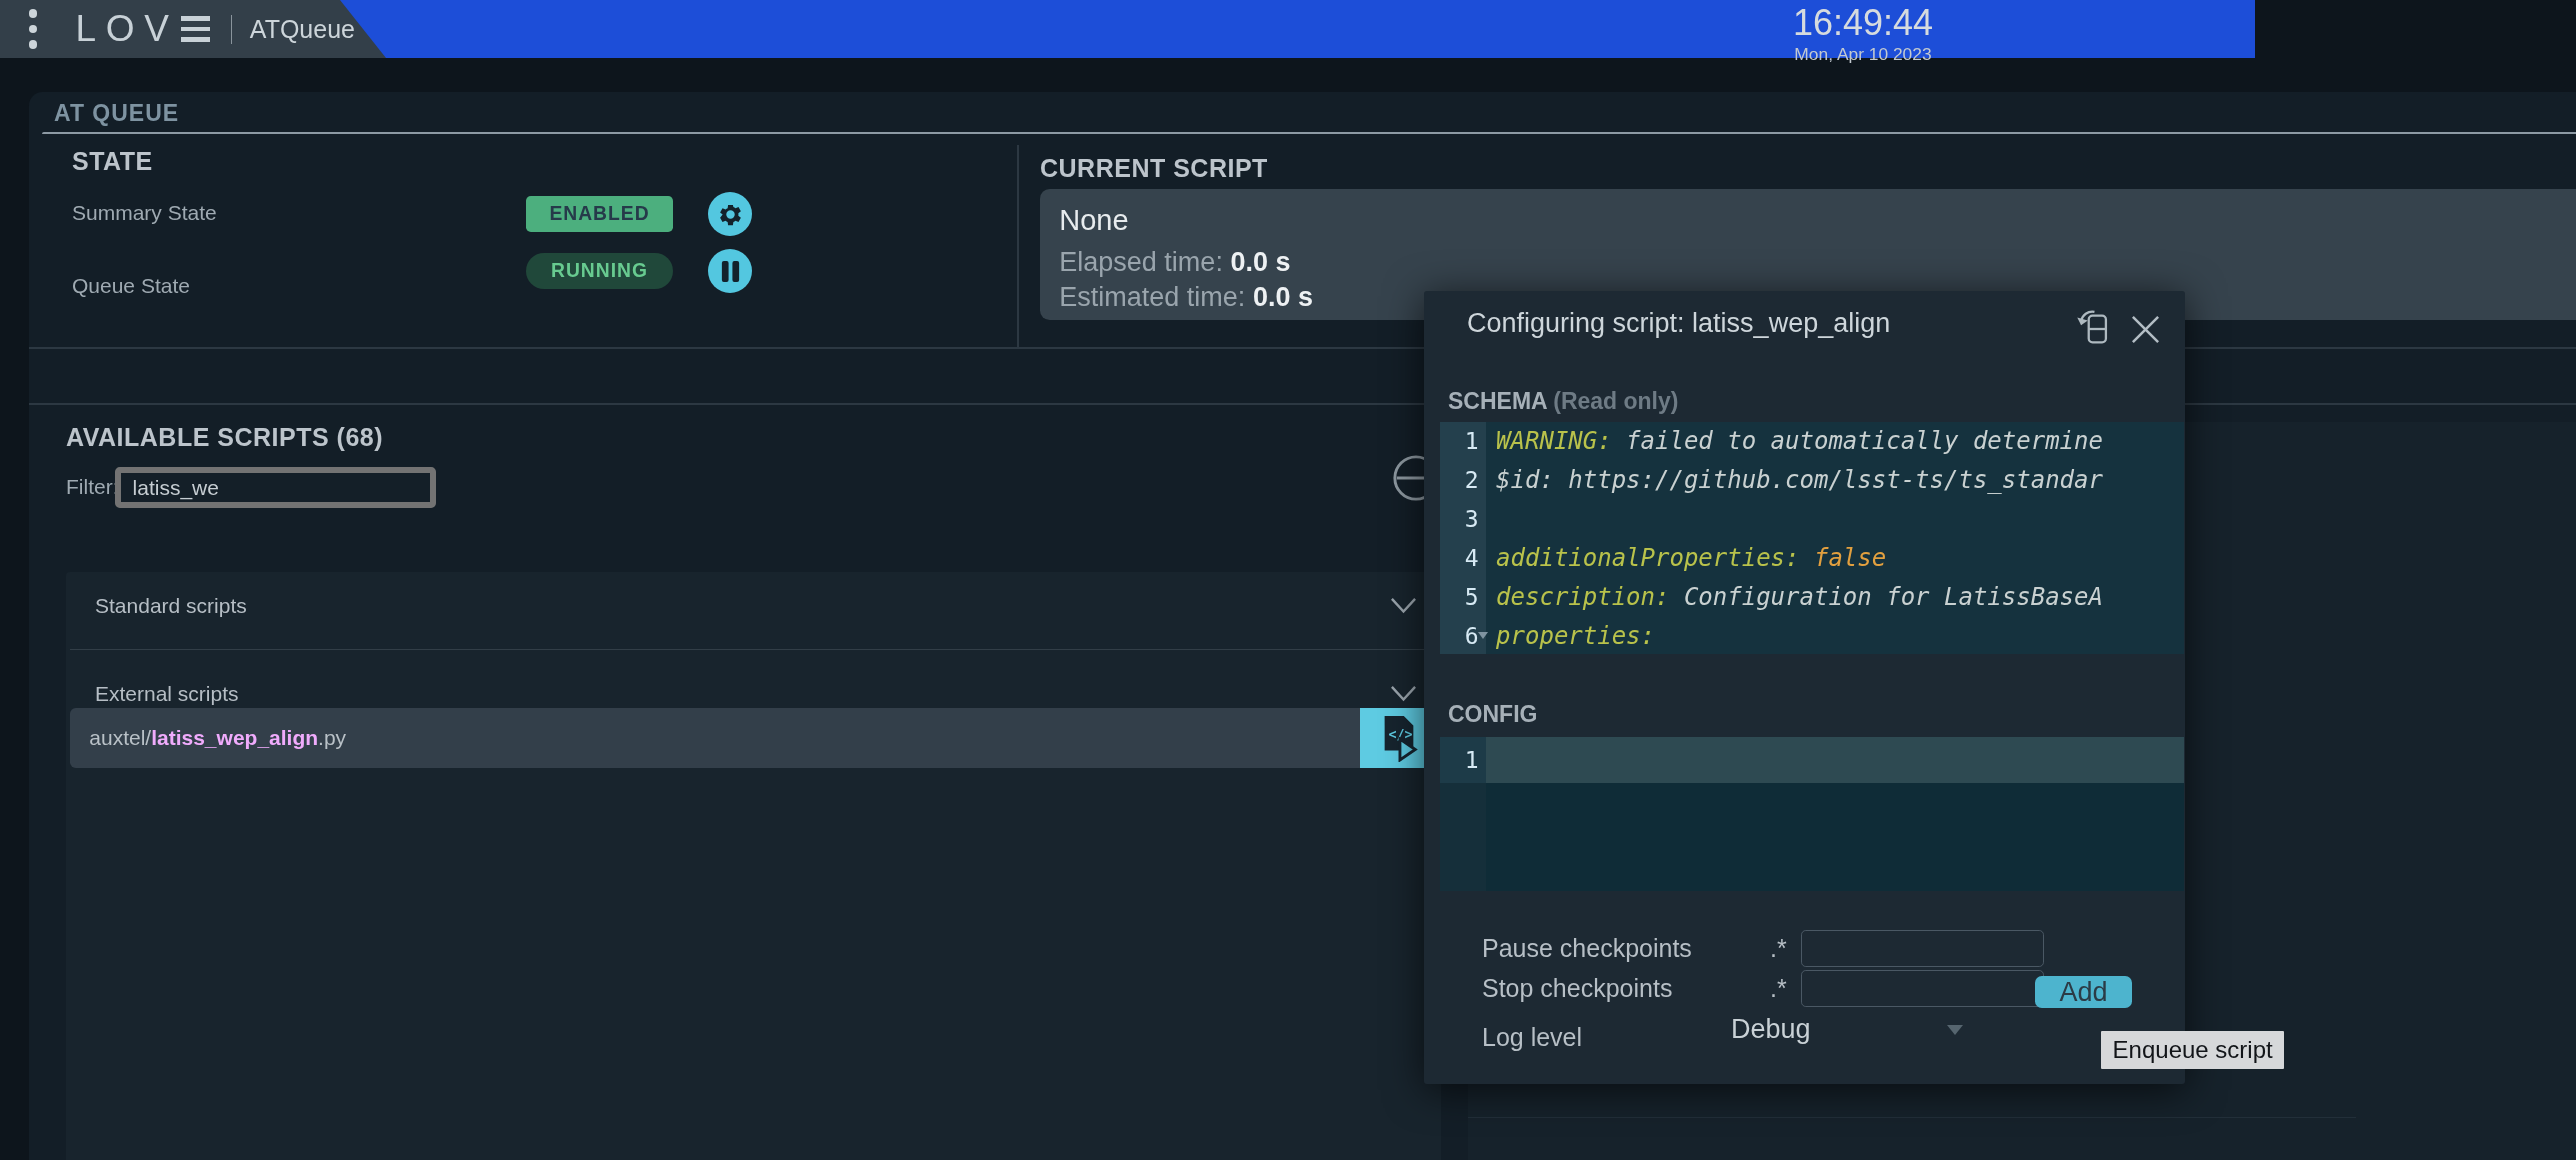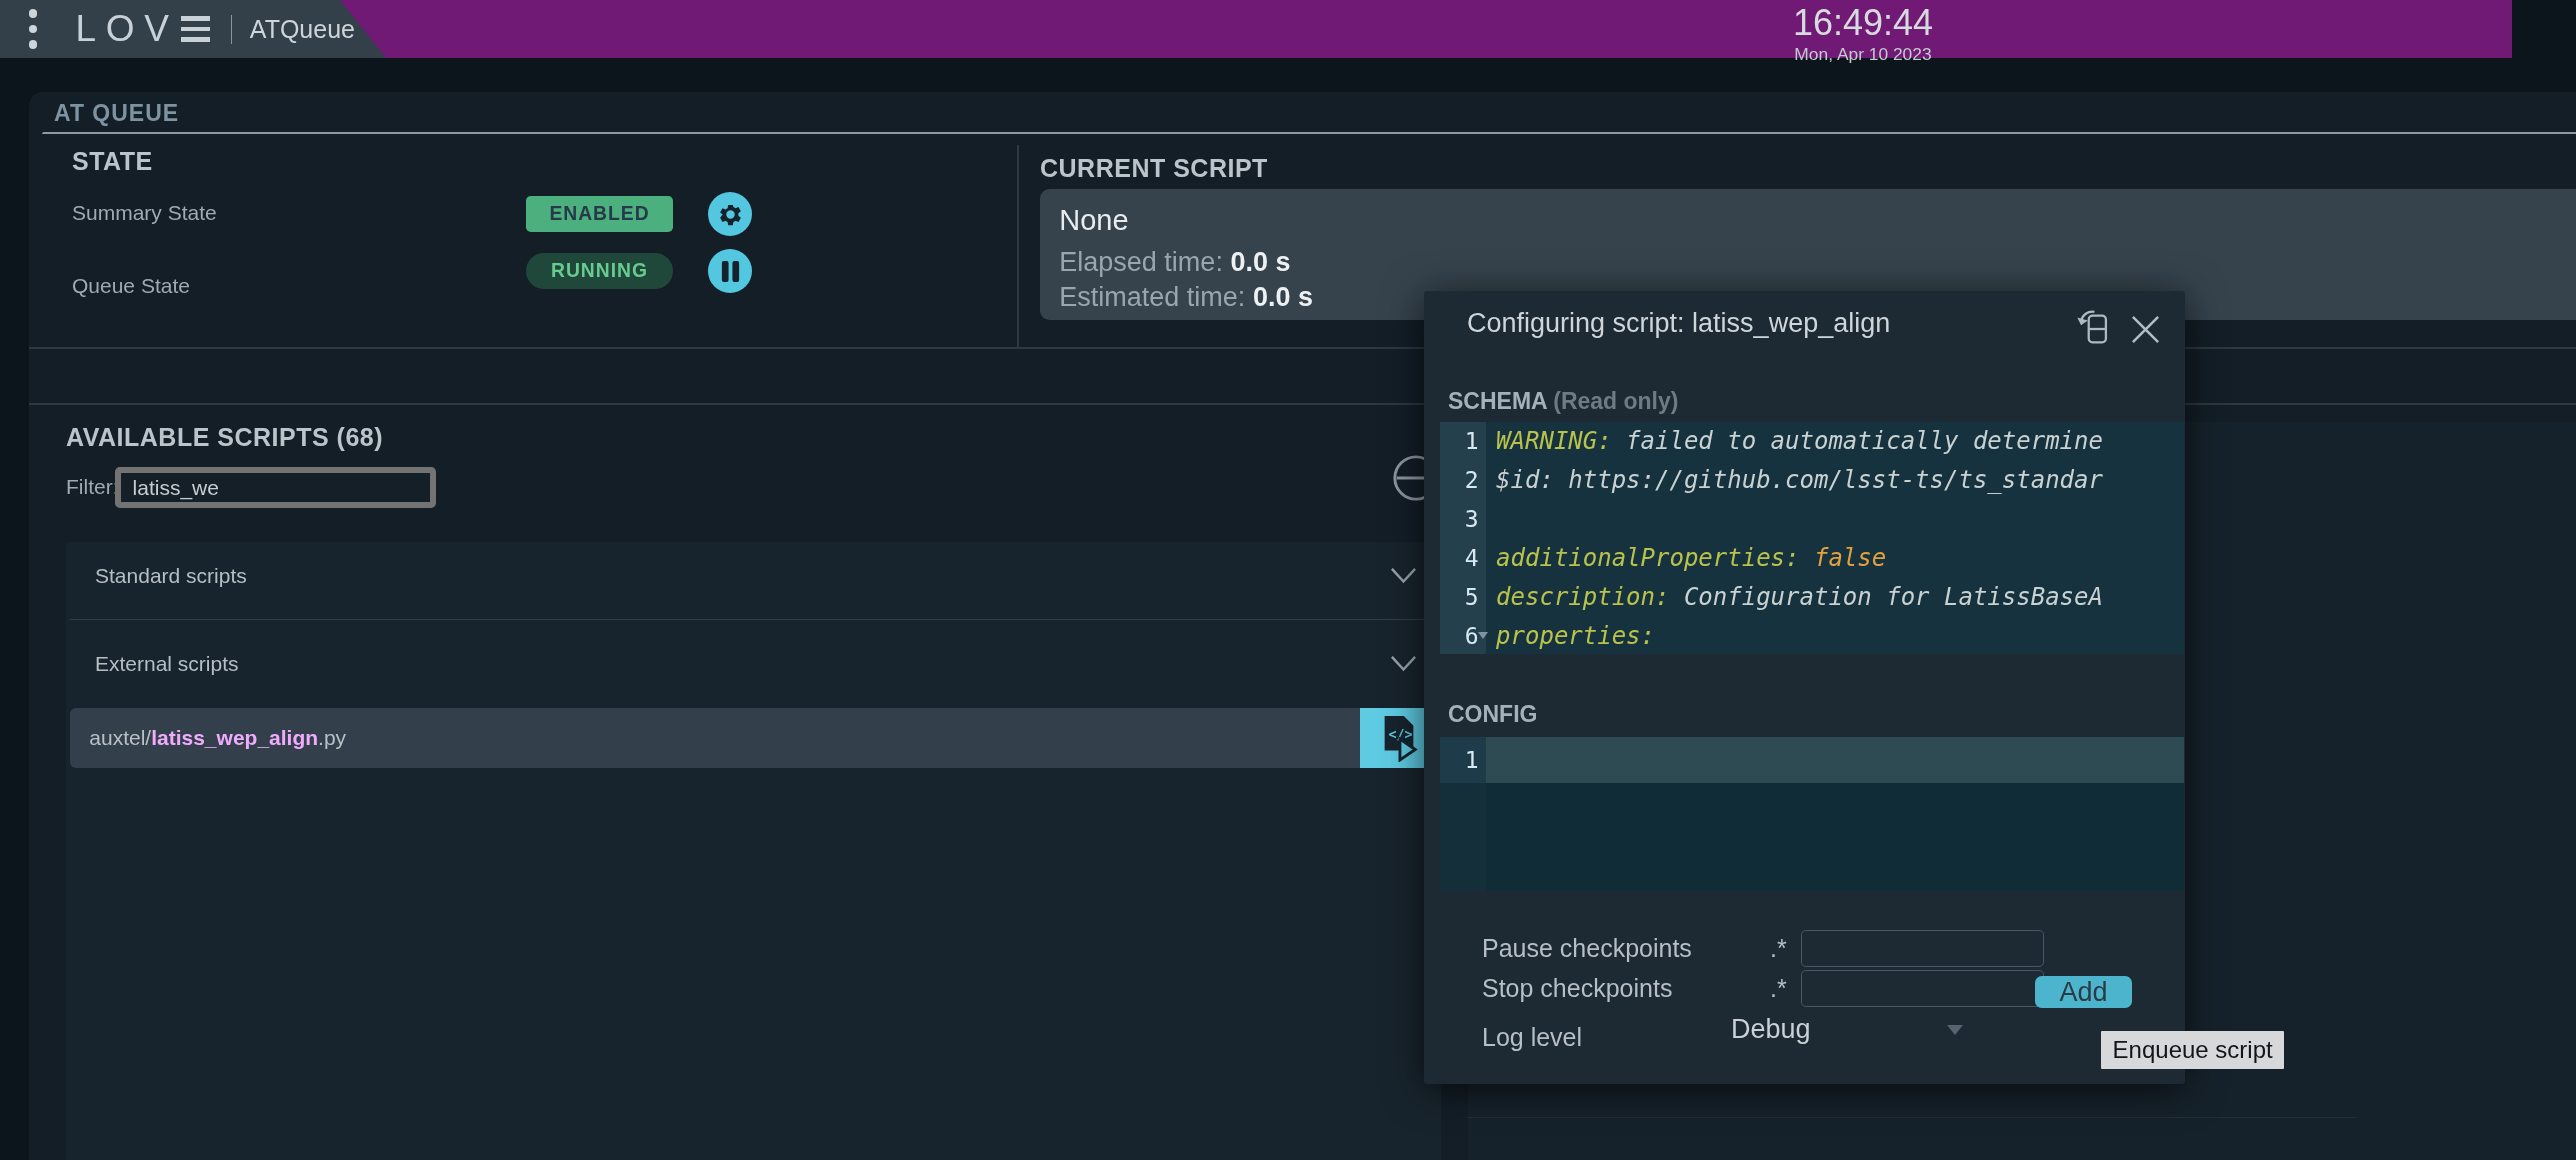--- a/index.html
+++ b/index.html
@@ -1,21 +1,21 @@
 <!DOCTYPE html>
 <html><head>
 <meta charset="utf-8">
 <style>
   * { margin:0; padding:0; box-sizing:border-box; }
   html,body { width:2576px; height:1161px; overflow:hidden; }
   body { background:#0d151c; font-family:"Liberation Sans", sans-serif; position:relative; }
   .abs { position:absolute; }
 
   
-  .navbar { top:0; left:0; width:2512px; height:58px; background:#701a75; z-index:5; }
+  .navbar { top:0; left:0; width:2255px; height:58px; background:#1d4ed8; z-index:5; }
   .nav-trapezoid { top:0; left:0; width:386px; height:58px; background:#333f49;
      clip-path:polygon(0 0, 340px 0, 386px 58px, 0 58px); display:flex; align-items:center; }
   .kebab { width:39px; margin-left:13.5px; display:flex; flex-direction:column; align-items:center; gap:6.8px; cursor:pointer; }
   .kebab i { width:8.7px; height:8.7px; border-radius:50%; background:#cdd5da; display:block; }
   .logo { display:flex; align-items:center; margin-left:23px; color:#c8d1d7; }
   .logo-text { font-size:37px; letter-spacing:9.7px; font-weight:400; }
   .logo-e { display:flex; flex-direction:column; gap:5.8px; margin-left:1.9px; }
   .logo-e i { width:29px; height:4.8px; background:#c8d1d7; display:block; }
   .logo-sep { width:1.9px; height:29px; background:#8a949c; margin:0 17.4px 0 21px; }
   .app-title { font-size:25px; color:#cdd5da; font-weight:400; }
@@ -45,21 +45,21 @@
   
   .cs-card { top:189px; left:1040px; right:0; height:131px; background:#36434d; border-radius:9.7px 0 0 9.7px; padding:15.4px 19.3px; }
   .cs-none { font-size:29px; color:#e8ecee; margin-bottom:9.7px; }
   .cs-line { font-size:27px; color:#9aa5ad; margin-top:3.9px; }
   .cs-line b { color:#eef1f3; }
 
   
   .filter-input { top:467px; left:115px; width:321px; height:41px; background:#141f28; border:6px solid #737373;
      border-radius:4.8px; color:#c6cdd2; font-size:21px; padding:0 11.6px; outline:none; }
   .collapse-icon { top:453px; left:1391px; width:50px; height:50px; }
-  .scripts-card { top:542px; left:66px; width:1375px; bottom:0; background:#18242d; border-radius:3.9px 3.9px 0 0; }
+  .scripts-card { top:572px; left:66px; width:1375px; bottom:0; background:#18242d; border-radius:3.9px 3.9px 0 0; }
   .group-row { position:absolute; left:0; right:0; height:48px; display:flex; align-items:center;
      justify-content:space-between; padding:0 23px 0 29px; cursor:pointer; }
   .group-label { font-size:21px; color:#b6bec5; }
   .group-divider { position:absolute; left:3.9px; right:0; height:1px; background:#323e47; }
   .script-row { top:708px; left:70px; width:1291px; height:60px; background:#333f4a; border-radius:5.8px 0 0 5.8px;
      display:flex; align-items:center; padding-left:19.3px; cursor:pointer; }
   .script-name { font-size:21px; color:#b9c1c7; }
   .script-name b { color:#f0abfc; font-weight:bold;text-align:center; }
   .launch-btn { top:708px; left:1360px; width:78px; height:60px; background:#5ecbe2; border:none;
      border-radius:0 7.7px 7.7px 0; display:flex; align-items:center; justify-content:center; cursor:pointer; }

